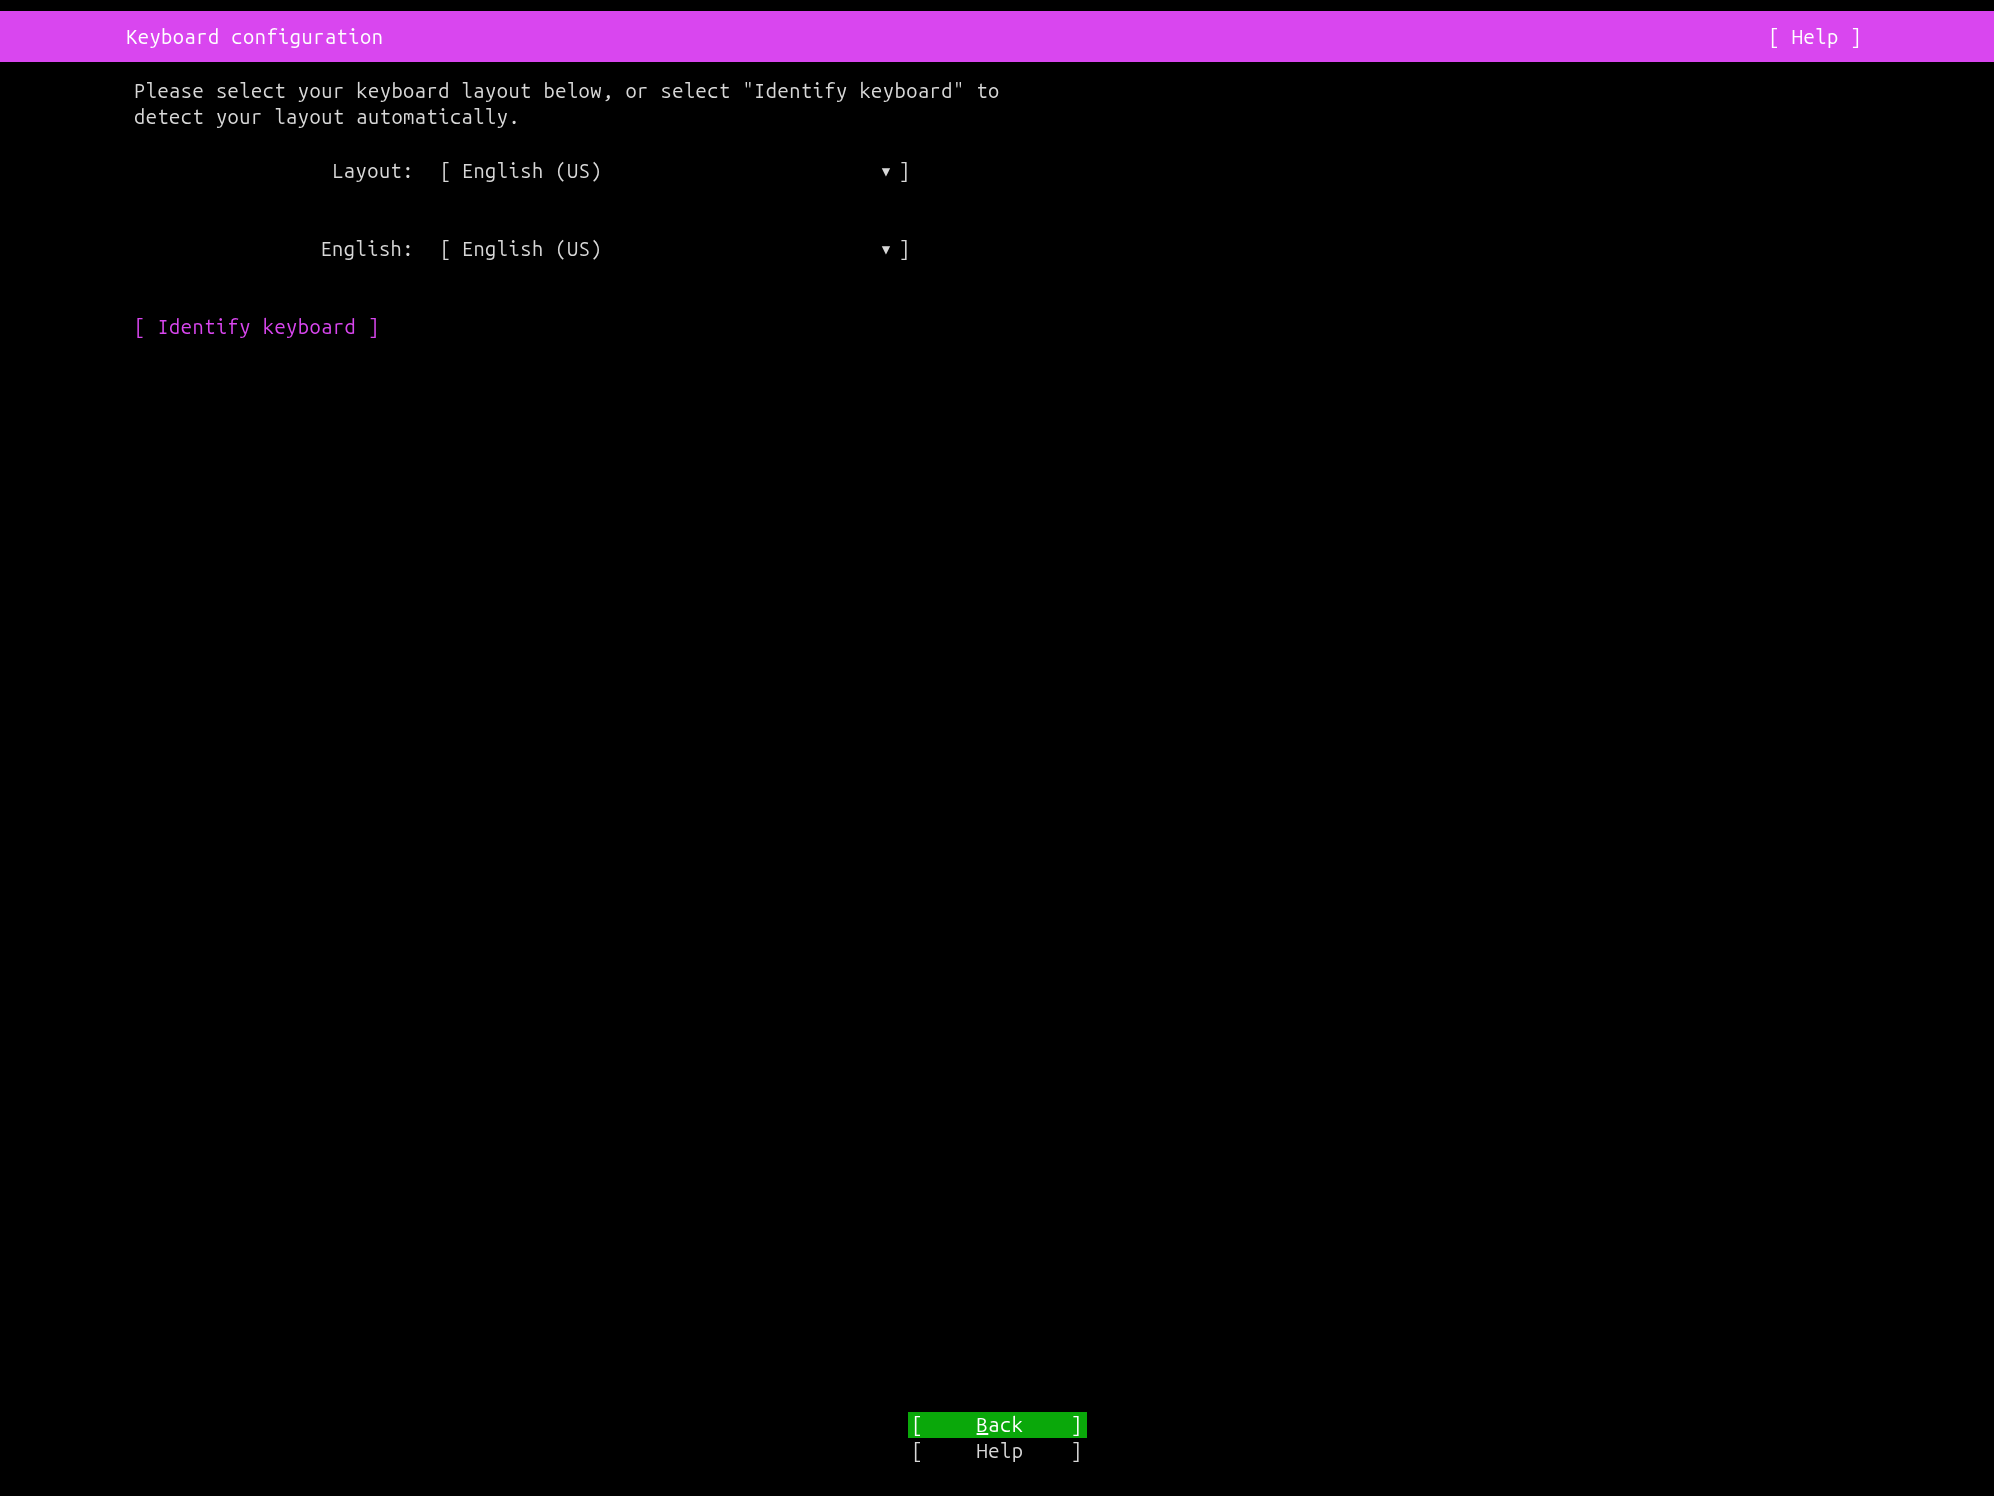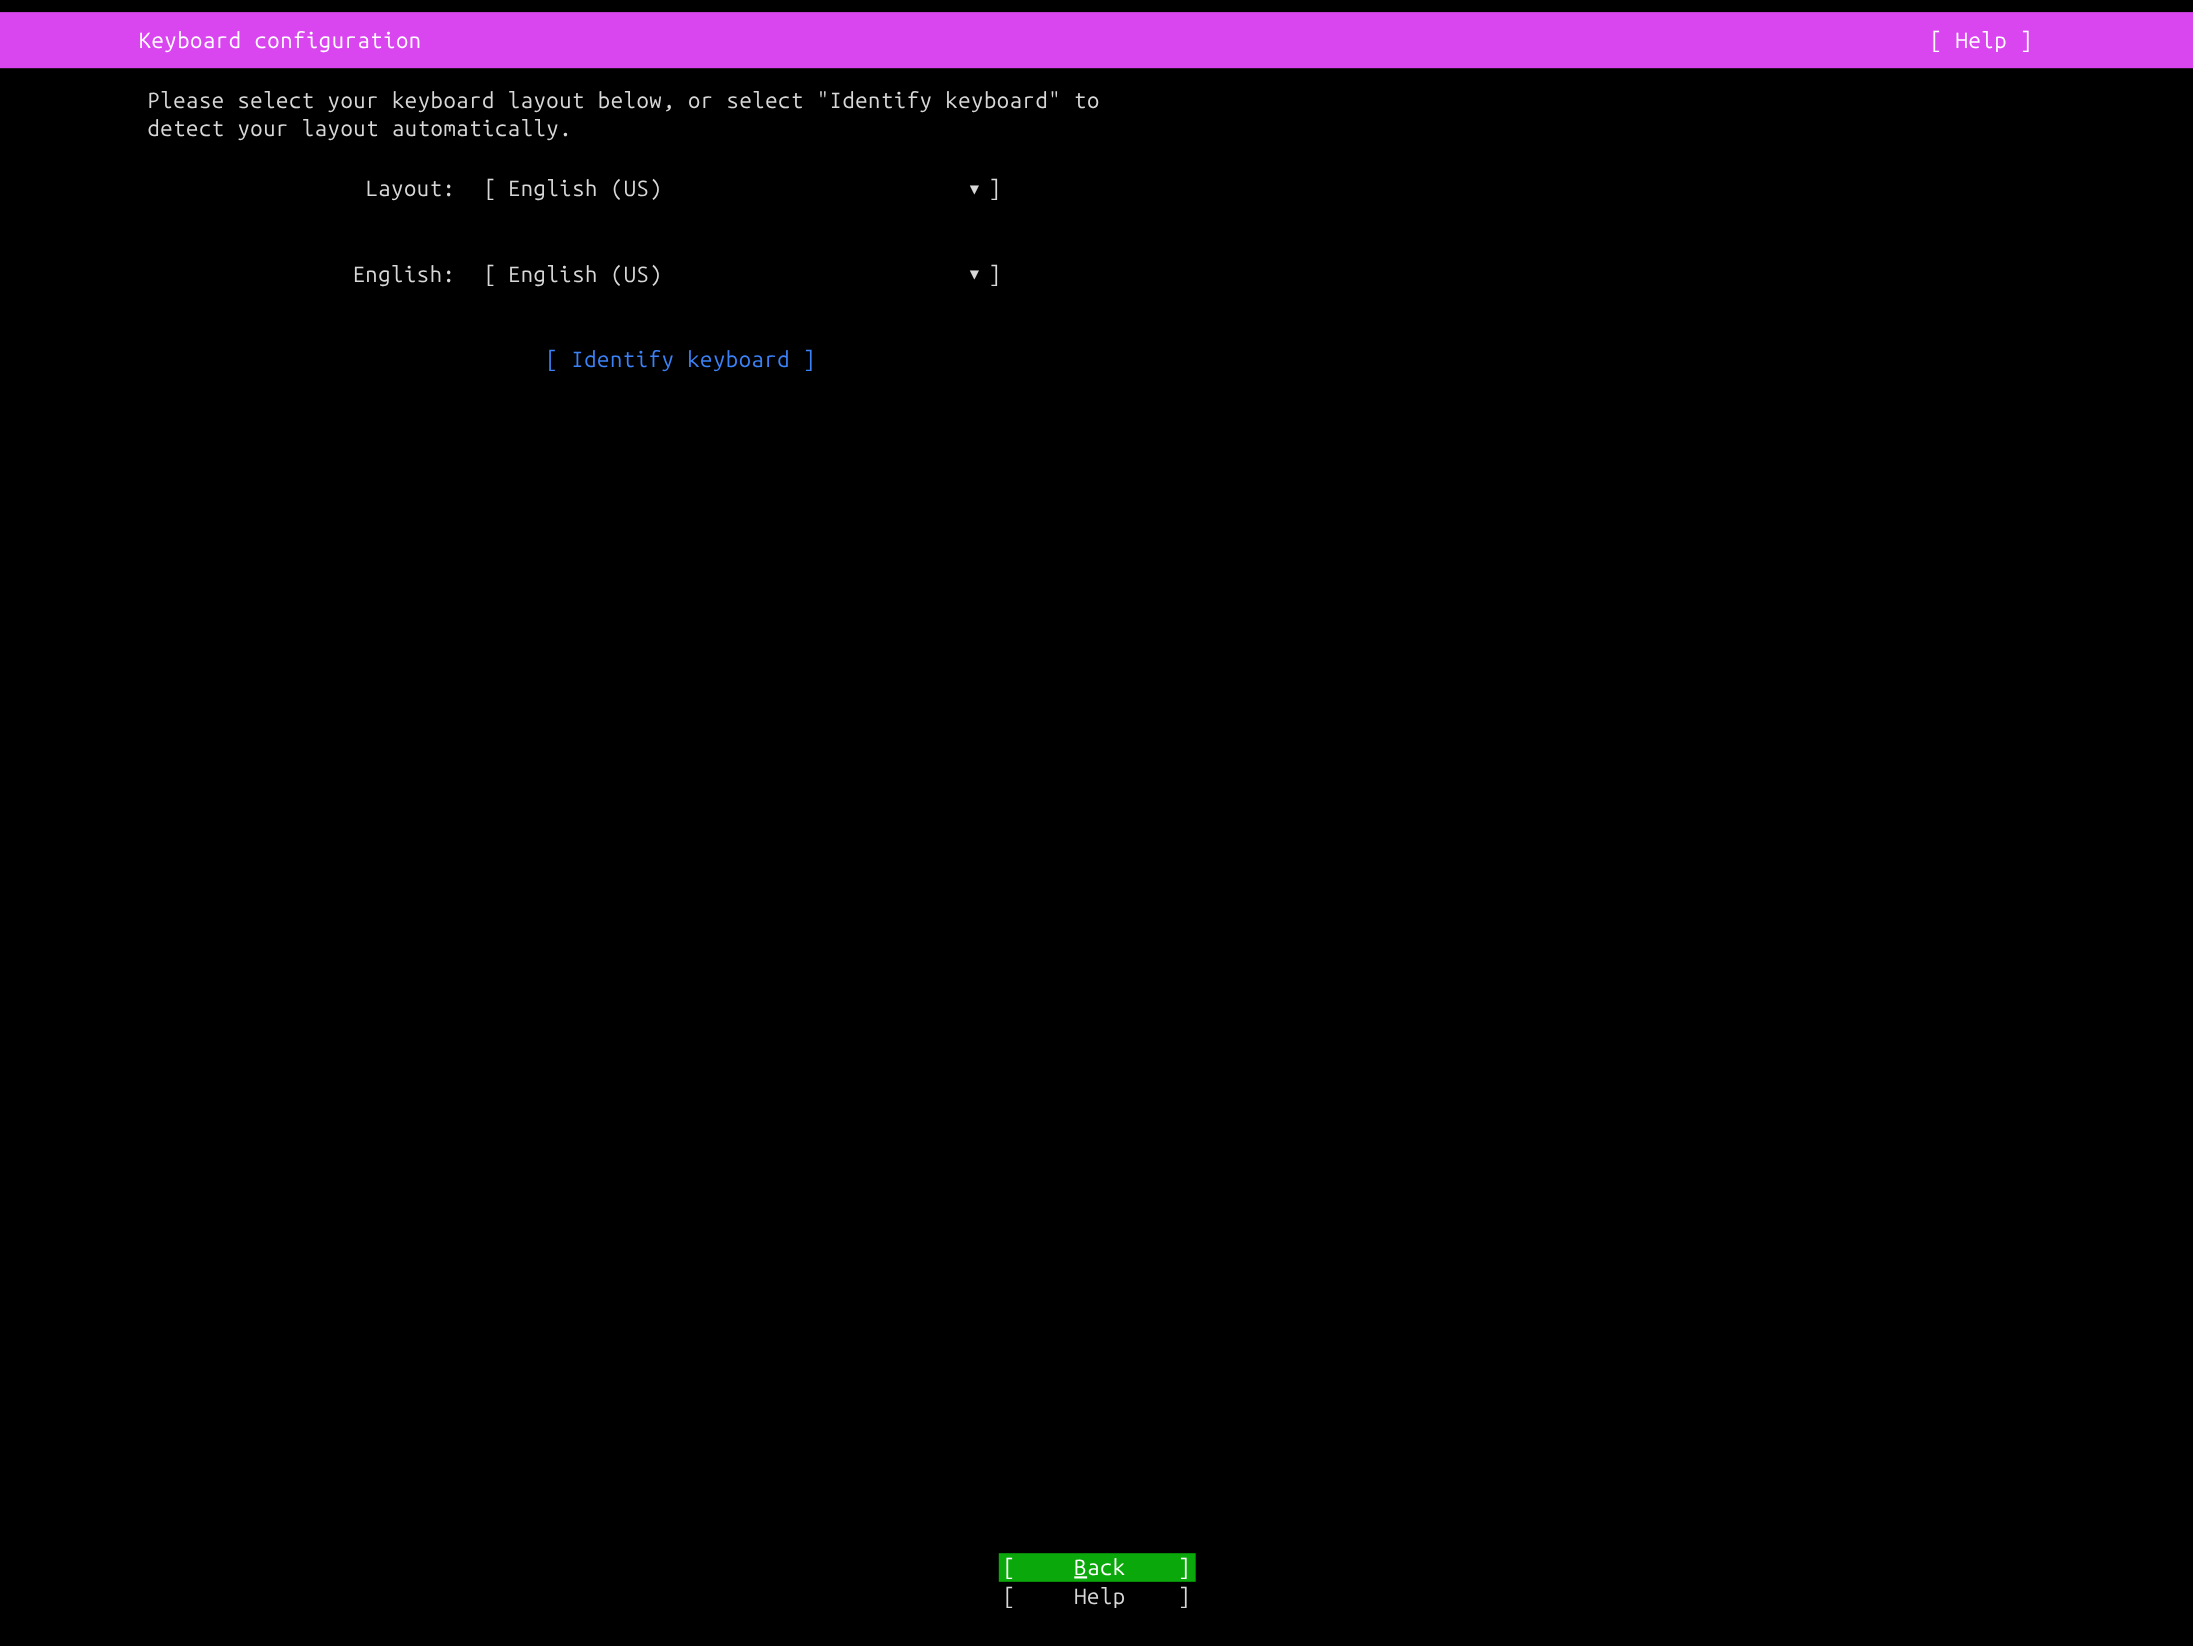--- a/index.html
+++ b/index.html
@@ -28,21 +28,21 @@
     color: #ffffff;
     display: flex;
     align-items: center;
   }
   .header-title {
     position: absolute;
     left: 126px;
   }
   .header-help {
     position: absolute;
-    right: 146px;
+    right: 132px;
     cursor: pointer;
   }
   .body {
     position: absolute;
     top: 78px;
     left: 134px;
     right: 126px;
   }
   .instructions {
     white-space: pre;
@@ -65,23 +65,22 @@
     align-items: center;
     cursor: pointer;
     color: #d8d8d8;
   }
   .field-select .open  { }
   .field-select .value { margin-left: 10px; width: 420px; display:inline-block;}
   .field-select .caret { font-size:14px; margin-right:4px;}
   .field-select .close { margin-left: 4px;}
   .identify-row {
     margin-top: 30px;
-    margin-left: 362px;
     cursor: pointer;
-    color: #3b82f6;
+    color: #d946ef;
   }
   .footer {
     position: absolute;
     left: 0;
     width: 100%;
     bottom: 32px;
   }
   .footer-btn {
     width: 179px;
     margin: 0 auto;

